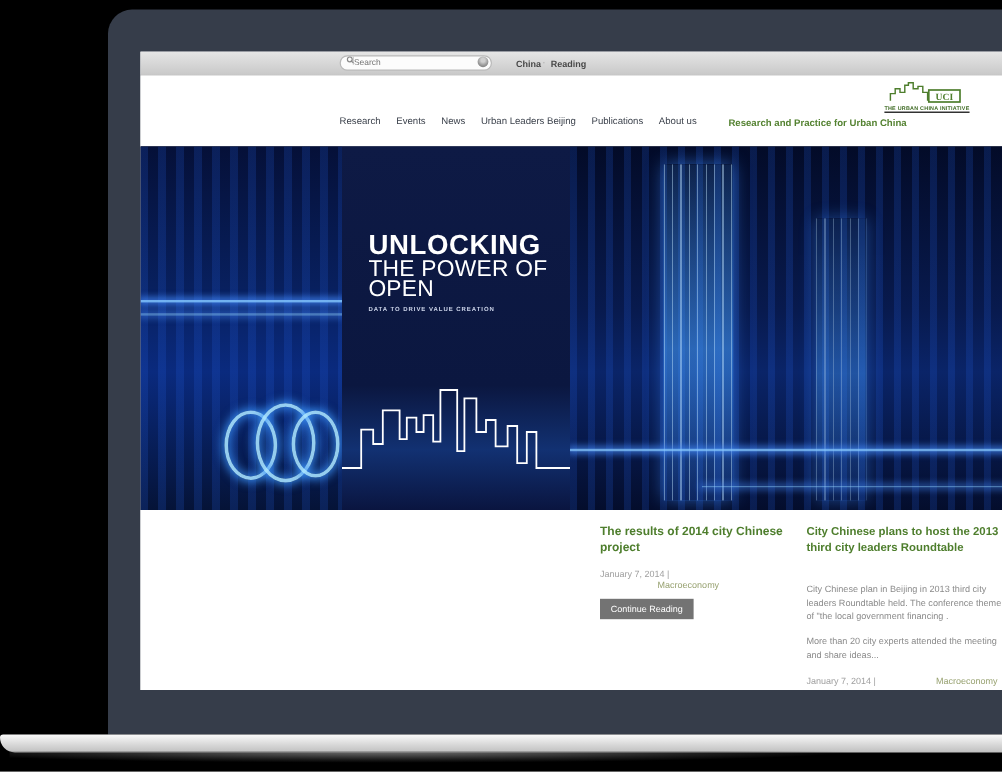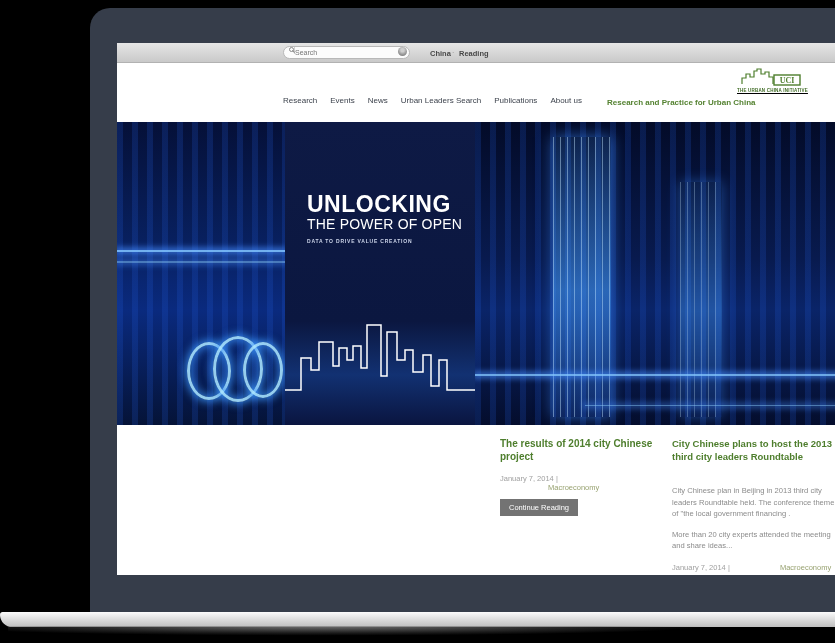--- a/index.html
+++ b/index.html
@@ -79,21 +79,21 @@
   .b1 { left:78px; top:15px; width:58px; height:280px; }
   .b2 { left:205px; top:60px; width:42px; height:235px; opacity:.7; }
   .hr-s1 { left:0; top:252px; width:100%; opacity:.85; }
   .hr-s2 { left:110px; top:283px; right:0; height:1px; opacity:.6; }
 
   
   .overlay-panel { position:absolute; left:168px; top:79px; width:190px; height:383px;
     background:linear-gradient(180deg,#0e1a45 0%,#0b1740 52%,#123172 66%,#0a1540 79%,#0a1540 100%); }
   .headline { position:absolute; left:22px; top:70px; color:#fff; }
   .h1 { font-size:23px; line-height:24px; letter-spacing:.5px; font-weight:700; }
-  .h2 { font-size:14px; line-height:17px; letter-spacing:.2px; font-weight:400; }
+  .h2 { font-size:19px; line-height:17px; letter-spacing:.2px; font-weight:400; }
   .sub { font-size:5px; letter-spacing:.8px; margin-top:5px; color:#cdd5ea; font-weight:bold; }
   .skyline-svg { position:absolute; left:0; top:198px; width:190px; height:82px; }
   .black-band { position:absolute; left:0; bottom:0; width:100%; height:80px; background:#0a0a0d; }
   .whats-new { position:absolute; right:12px; bottom:7px; color:#fff; font-size:13px;
     letter-spacing:.3px; white-space:nowrap; }
 
   
   .articles { position:absolute; left:0; top:382px; width:100%; height:150px; background:#fff; }
   .article { position:absolute; top:12px; }
   .a1 { left:383px; width:158px; }
@@ -126,21 +126,21 @@
       <span class="lang lang-china">China</span>
       <span class="lang-sep">·</span>
       <span class="lang lang-english">Reading</span>
     </div>
 
     <div class="site-header">
       <div class="main-nav">
         <span>Research</span>
         <span>Events</span>
         <span>News</span>
-        <span>Urban Leaders Search</span>
+        <span>Urban Leaders Beijing</span>
         <span>Publications</span>
         <span>About us</span>
       </div>
       <div class="tagline">Research and Practice for Urban China</div>
       <div class="logo">
         <svg width="62" height="20" viewBox="0 0 62 20">
           <polyline points="2,17 2,11 6,11 6,7 10,7 10,10 14,10 14,4 17,4 17,2 21,2 21,7 25,7 25,5 29,5 29,10 33,10 33,17" fill="none" stroke="#4e7e2d" stroke-width="1.2"></polyline>
           <rect x="34" y="8" width="26" height="10" fill="#ffffff" stroke="#4e7e2d" stroke-width="1.4"></rect>
           <text x="47" y="16" text-anchor="middle" font-size="8" font-weight="bold" font-family="Liberation Serif, serif" fill="#4e7e2d">UCI</text>
         </svg>

